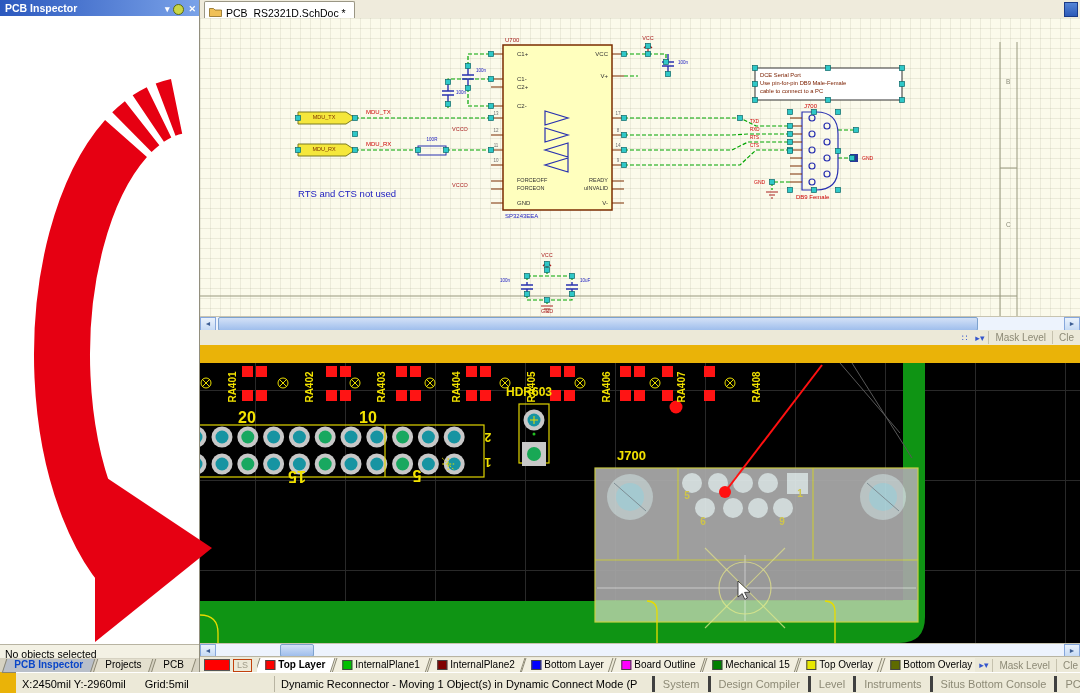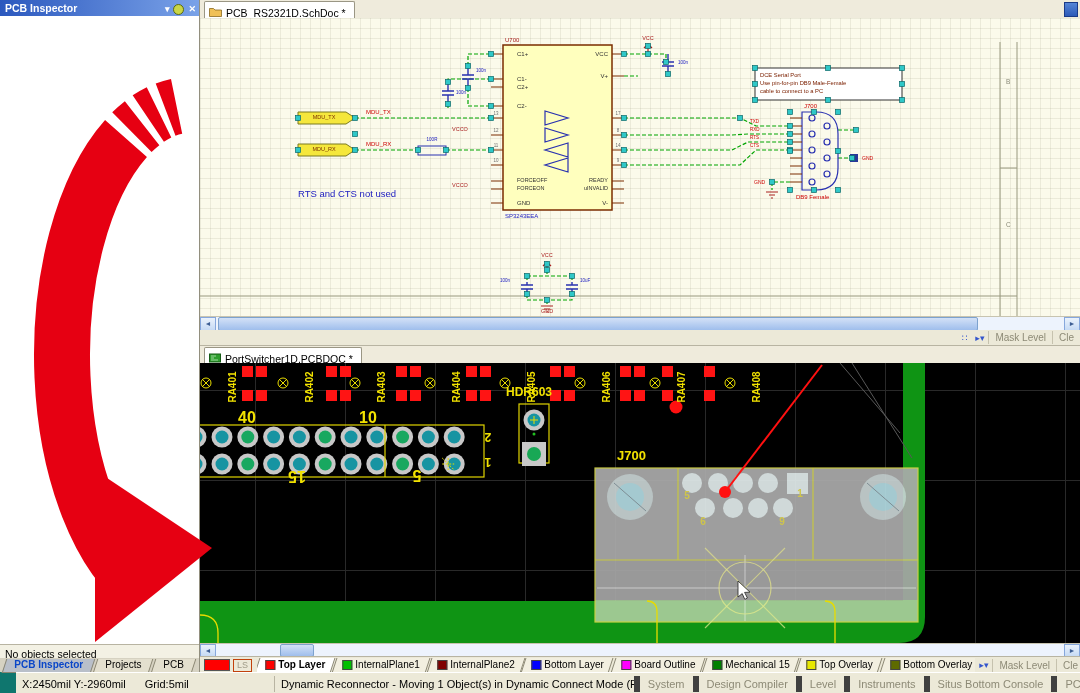--- a/index.html
+++ b/index.html
@@ -1,16 +1,16 @@
 <!DOCTYPE html>
 <html><head>
 <meta charset="utf-8">
 <style>
   html,body{margin:0;padding:0}
-  #root{position:relative;width:1080px;height:693px;background:#0f766e;font-family:"Liberation Sans",sans-serif;overflow:hidden;font-size:11px}
+  #root{position:relative;width:1080px;height:693px;background:#eab308;font-family:"Liberation Sans",sans-serif;overflow:hidden;font-size:11px}
 
   
   #left-panel{position:absolute;left:0;top:0;width:199px;height:672px;border-right:1px solid #928F7E;background:#FFFFFF}
   #insp-title{position:absolute;top:0;left:0;right:0;height:16px;background:linear-gradient(90deg,#2B58BE,#7AA2E8);color:#FFF;font-size:10.5px;font-weight:bold;line-height:16px;padding-left:5px}
   .tb-icons{position:absolute;right:3px;top:1px;display:flex;gap:4px;color:#FFF;font-size:9px;align-items:center}
   .tb-icons span{cursor:default}
   .pin-dot{width:9px;height:9px;border-radius:50%;background:#C9D646;border:1px solid #5a6a10;display:inline-block}
   #insp-body{position:absolute;top:16px;left:0;right:0;height:33px;background:#F3F1E4;border-bottom:1px solid #C8C4B0;padding:6px 0 0 6px}
   #insp-body a{color:#1a3acc;text-decoration:underline;margin-left:4px;cursor:pointer}
   #chip-icon{position:absolute;right:8px;top:4px}
@@ -56,21 +56,21 @@
   .lchip{width:8px;height:8px;border:1px solid #444;display:inline-block;flex:0 0 auto}
   #layer-right{margin-left:auto;display:flex;align-items:center;flex:0 0 auto}
 
   #status-bar{position:absolute;left:16px;top:672px;width:1080px;height:21px;background:#ECE9D8;border-top:1px solid #FFF;display:flex;align-items:center;font-size:11px}
   .seg{height:16px;line-height:16px;border-left:1px solid #b8b4a2;padding:0 6px;overflow:hidden;white-space:nowrap}
   #seg-pos{width:246px;border-left:none}
   #seg-pos .grid-val{margin-left:16px}
   #seg-move{width:268px}
   #seg-mode{flex:1}
   #status-buttons{display:flex;flex:0 0 auto}
-  .sbtn{border-left:6px solid #404040;padding:0 8px;color:#8D8A76;height:16px;line-height:16px;white-space:nowrap}
+  .sbtn{border-left:3px solid #404040;padding:0 8px;color:#8D8A76;height:16px;line-height:16px;white-space:nowrap}
 
   #red-arrow{position:absolute;left:0;top:0;z-index:40;pointer-events:none}
 </style>
 </head>
 <body>
 
 <div id="root">
 
   <div id="left-panel">
     <div id="insp-title">
@@ -282,29 +282,20 @@
       <div class="sb-btn">►</div>
     </div>
 
     <div id="sch-maskbar">
       <span class="mask-icon">∷</span>
       <span class="mask-icon">▸▾</span>
       <span class="mask-btn">Mask Level</span>
       <span class="mask-btn">Cle</span>
     </div>
 
-    <div id="pcb-tabbar" class="tabbar">
-      <div class="doc-tab">
-        <span><svg width="12" height="10">
-              <rect x="0.5" y="1" width="11" height="8" fill="#2E9E2E" stroke="#145a14"></rect>
-              <path d="M2,3 H7 M2,5 H5 M2,7 H9" stroke="#BFE8BF" stroke-width="0.8"></path>
-            </svg></span>
-        <span>PortSwitcher1D.PCBDOC *</span>
-      </div>
-    </div>
 
     <div id="pcb-canvas">
       <svg id="pcb-svg" width="880" height="280" viewBox="0 0 880 280">
         <path d="M0,238 H703 V0 H725 V254 Q725,280 699,280 H0 Z" fill="#0F9414"></path>
         <g id="smd-cells">
             <rect x="42" y="3" width="11" height="11" fill="#FF1414"></rect>
             <rect x="42" y="27" width="11" height="11" fill="#FF1414"></rect>
             <rect x="56" y="3" width="11" height="11" fill="#FF1414"></rect>
             <rect x="56" y="27" width="11" height="11" fill="#FF1414"></rect>
             <rect x="126" y="3" width="11" height="11" fill="#FF1414"></rect>
@@ -452,21 +443,21 @@
       </svg>
       <div id="pcb-labels">
           <div class="lbl" style="left: 33px; top: 24px; color: rgb(242, 226, 0); font-size: 10px; font-weight: bold; transform: translate(-50%, -50%) rotate(-90deg);">RA401</div>
           <div class="lbl" style="left: 110px; top: 24px; color: rgb(242, 226, 0); font-size: 10px; font-weight: bold; transform: translate(-50%, -50%) rotate(-90deg);">RA402</div>
           <div class="lbl" style="left: 182px; top: 24px; color: rgb(242, 226, 0); font-size: 10px; font-weight: bold; transform: translate(-50%, -50%) rotate(-90deg);">RA403</div>
           <div class="lbl" style="left: 257px; top: 24px; color: rgb(242, 226, 0); font-size: 10px; font-weight: bold; transform: translate(-50%, -50%) rotate(-90deg);">RA404</div>
           <div class="lbl" style="left: 332px; top: 24px; color: rgb(242, 226, 0); font-size: 10px; font-weight: bold; transform: translate(-50%, -50%) rotate(-90deg);">RA405</div>
           <div class="lbl" style="left: 407px; top: 24px; color: rgb(242, 226, 0); font-size: 10px; font-weight: bold; transform: translate(-50%, -50%) rotate(-90deg);">RA406</div>
           <div class="lbl" style="left: 482px; top: 24px; color: rgb(242, 226, 0); font-size: 10px; font-weight: bold; transform: translate(-50%, -50%) rotate(-90deg);">RA407</div>
           <div class="lbl" style="left: 557px; top: 24px; color: rgb(242, 226, 0); font-size: 10px; font-weight: bold; transform: translate(-50%, -50%) rotate(-90deg);">RA408</div>
-          <div class="lbl" style="left: 47px; top: 55px; color: rgb(242, 226, 0); font-size: 16px; font-weight: bold; transform: translate(-50%, -50%) rotate(0deg);">40</div>
+          <div class="lbl" style="left: 47px; top: 55px; color: rgb(242, 226, 0); font-size: 16px; font-weight: bold; transform: translate(-50%, -50%) rotate(0deg);">20</div>
           <div class="lbl" style="left: 168px; top: 55px; color: rgb(242, 226, 0); font-size: 16px; font-weight: bold; transform: translate(-50%, -50%) rotate(0deg);">10</div>
           <div class="lbl" style="left: 97px; top: 113px; color: rgb(242, 226, 0); font-size: 16px; font-weight: bold; transform: translate(-50%, -50%) rotate(180deg);">15</div>
           <div class="lbl" style="left: 217px; top: 112px; color: rgb(242, 226, 0); font-size: 16px; font-weight: bold; transform: translate(-50%, -50%) rotate(180deg);">5</div>
           <div class="lbl" style="left: 288px; top: 74px; color: rgb(242, 226, 0); font-size: 12px; font-weight: bold; transform: translate(-50%, -50%) rotate(180deg);">2</div>
           <div class="lbl" style="left: 288px; top: 99px; color: rgb(242, 226, 0); font-size: 12px; font-weight: bold; transform: translate(-50%, -50%) rotate(180deg);">1</div>
           <div class="lbl" style="left: 306px; top: 29px; color: rgb(242, 226, 0); font-size: 12px; font-weight: bold; transform: translate(0%, -50%) rotate(0deg);">HDR603</div>
           <div class="lbl" style="left: 417px; top: 92px; color: rgb(242, 226, 0); font-size: 13px; font-weight: bold; transform: translate(0%, -50%) rotate(0deg);">J700</div>
           <div class="lbl" style="left: 487px; top: 133px; color: rgb(207, 197, 74); font-size: 10px; font-weight: bold; transform: translate(-50%, -50%) rotate(0deg);">5</div>
           <div class="lbl" style="left: 600px; top: 131px; color: rgb(207, 197, 74); font-size: 10px; font-weight: bold; transform: translate(-50%, -50%) rotate(0deg);">1</div>
           <div class="lbl" style="left: 503px; top: 159px; color: rgb(207, 197, 74); font-size: 10px; font-weight: bold; transform: translate(-50%, -50%) rotate(0deg);">6</div>

